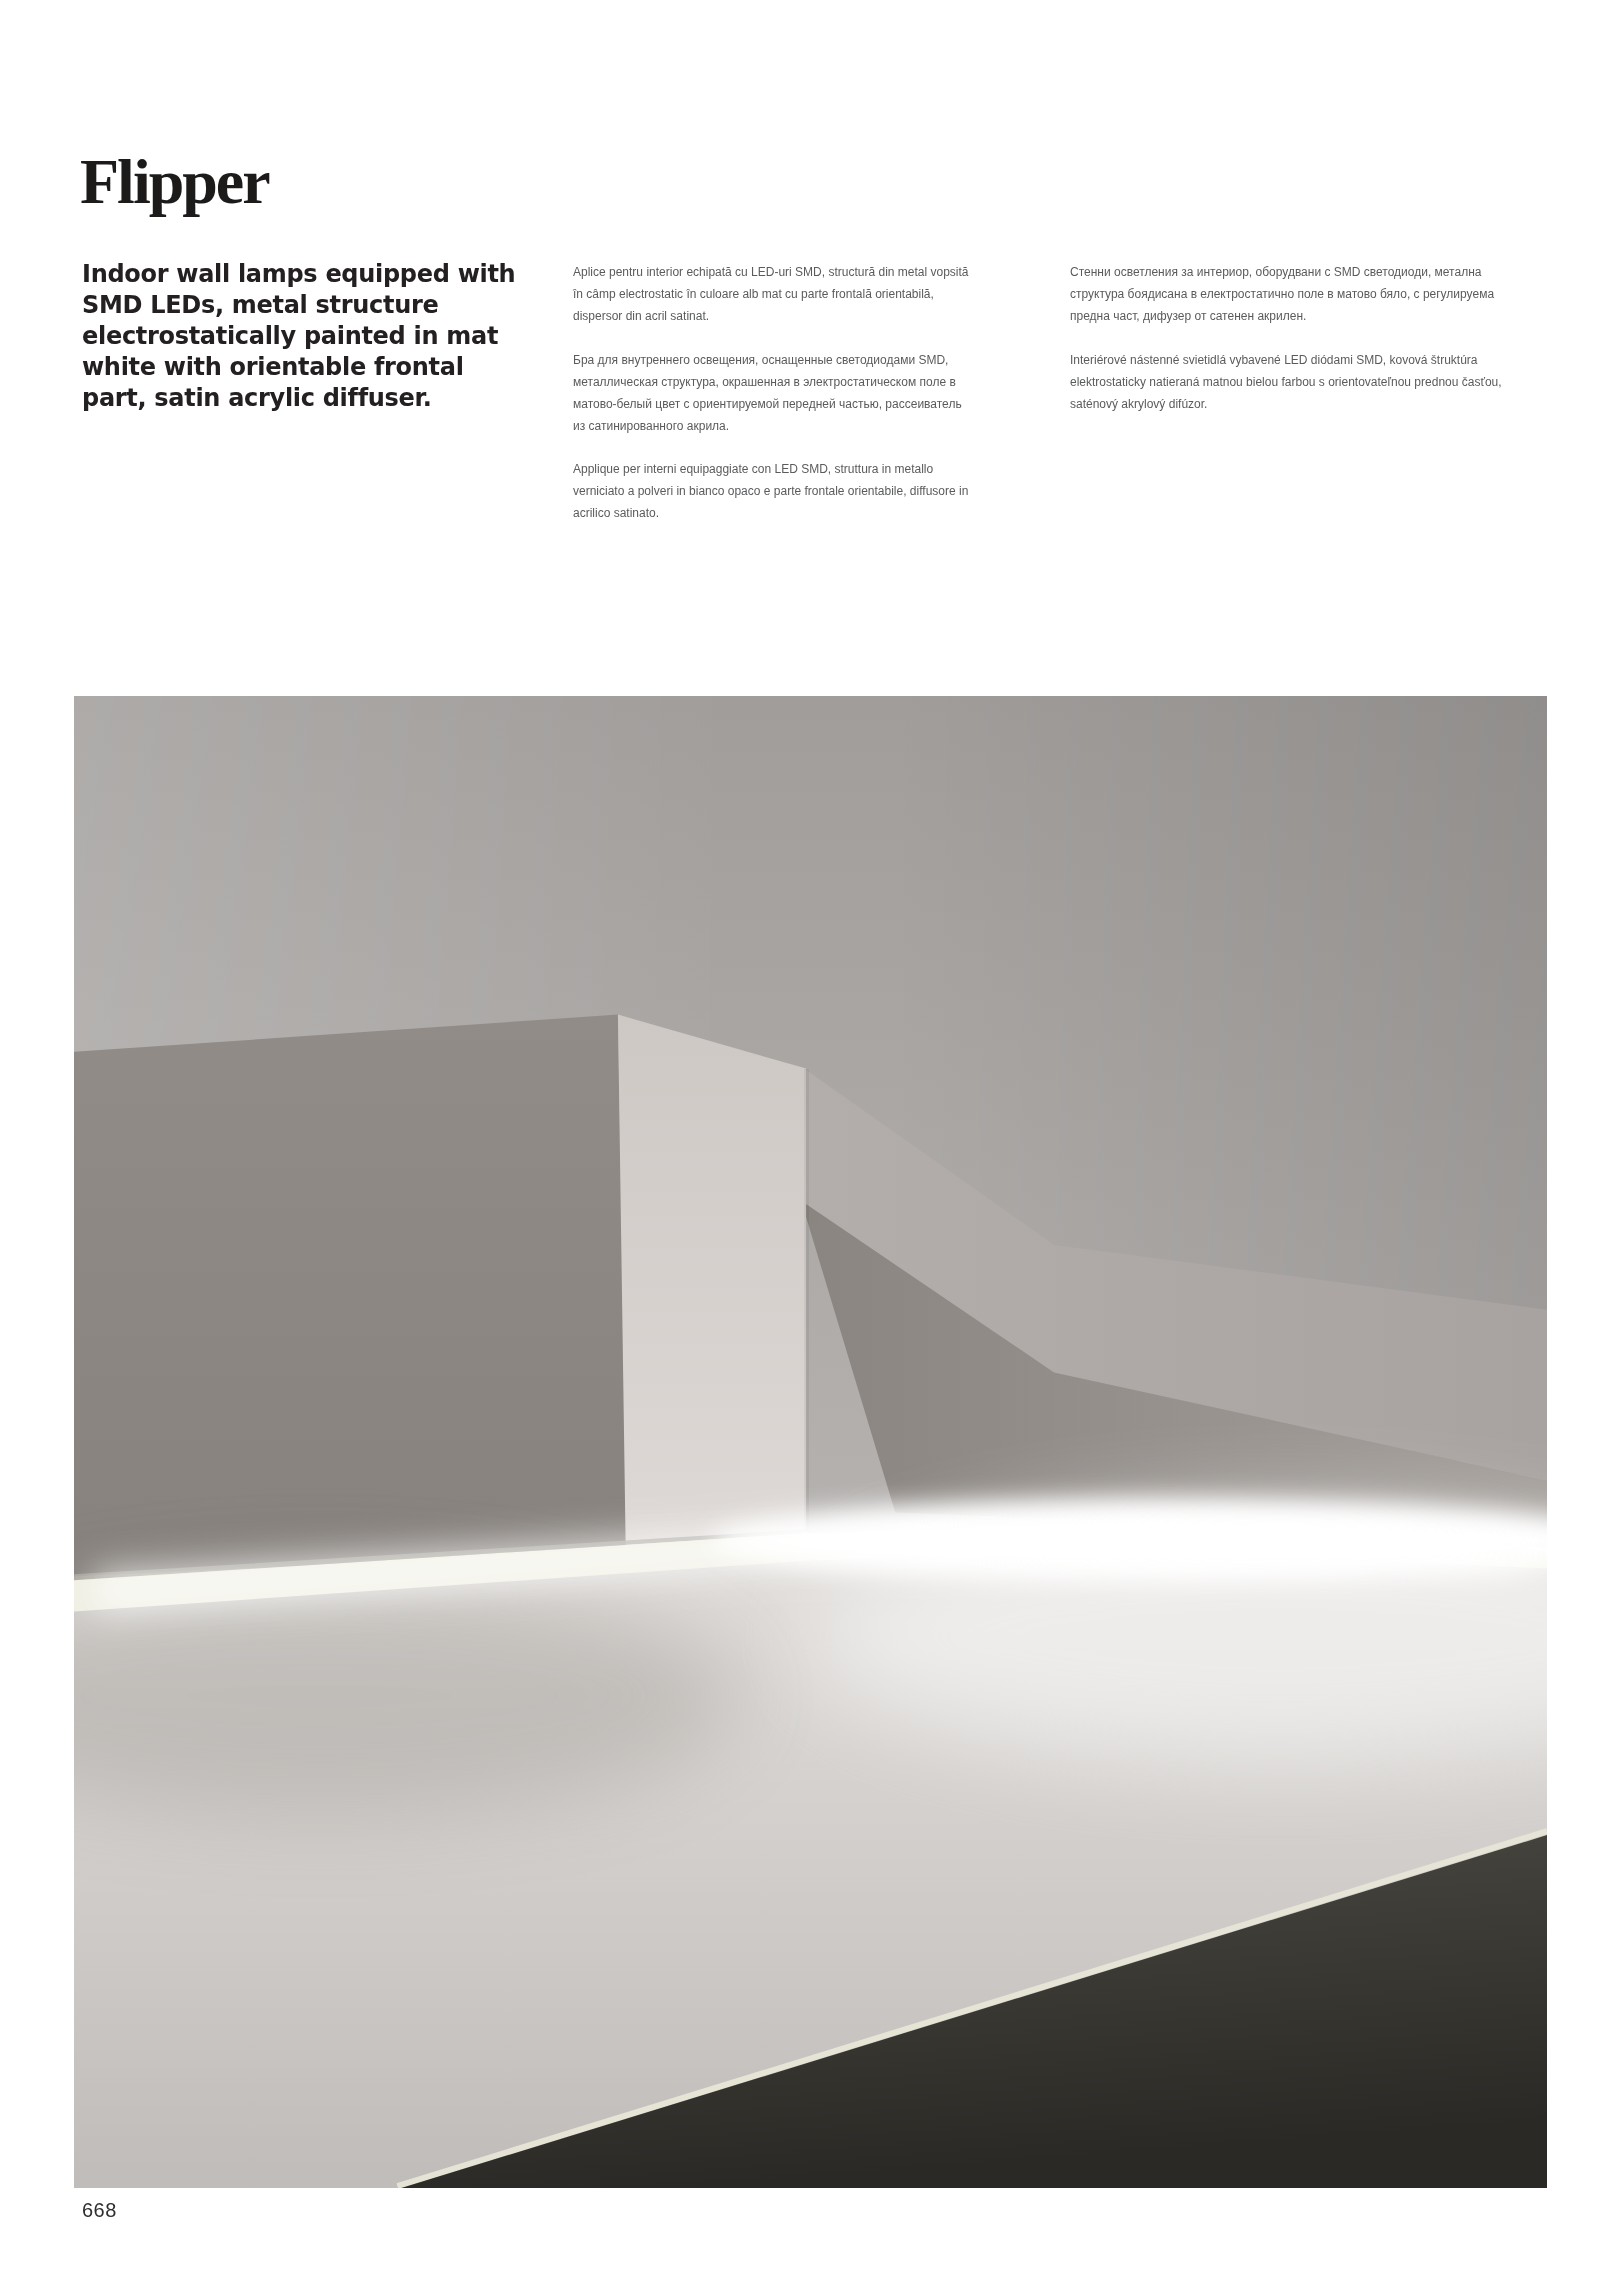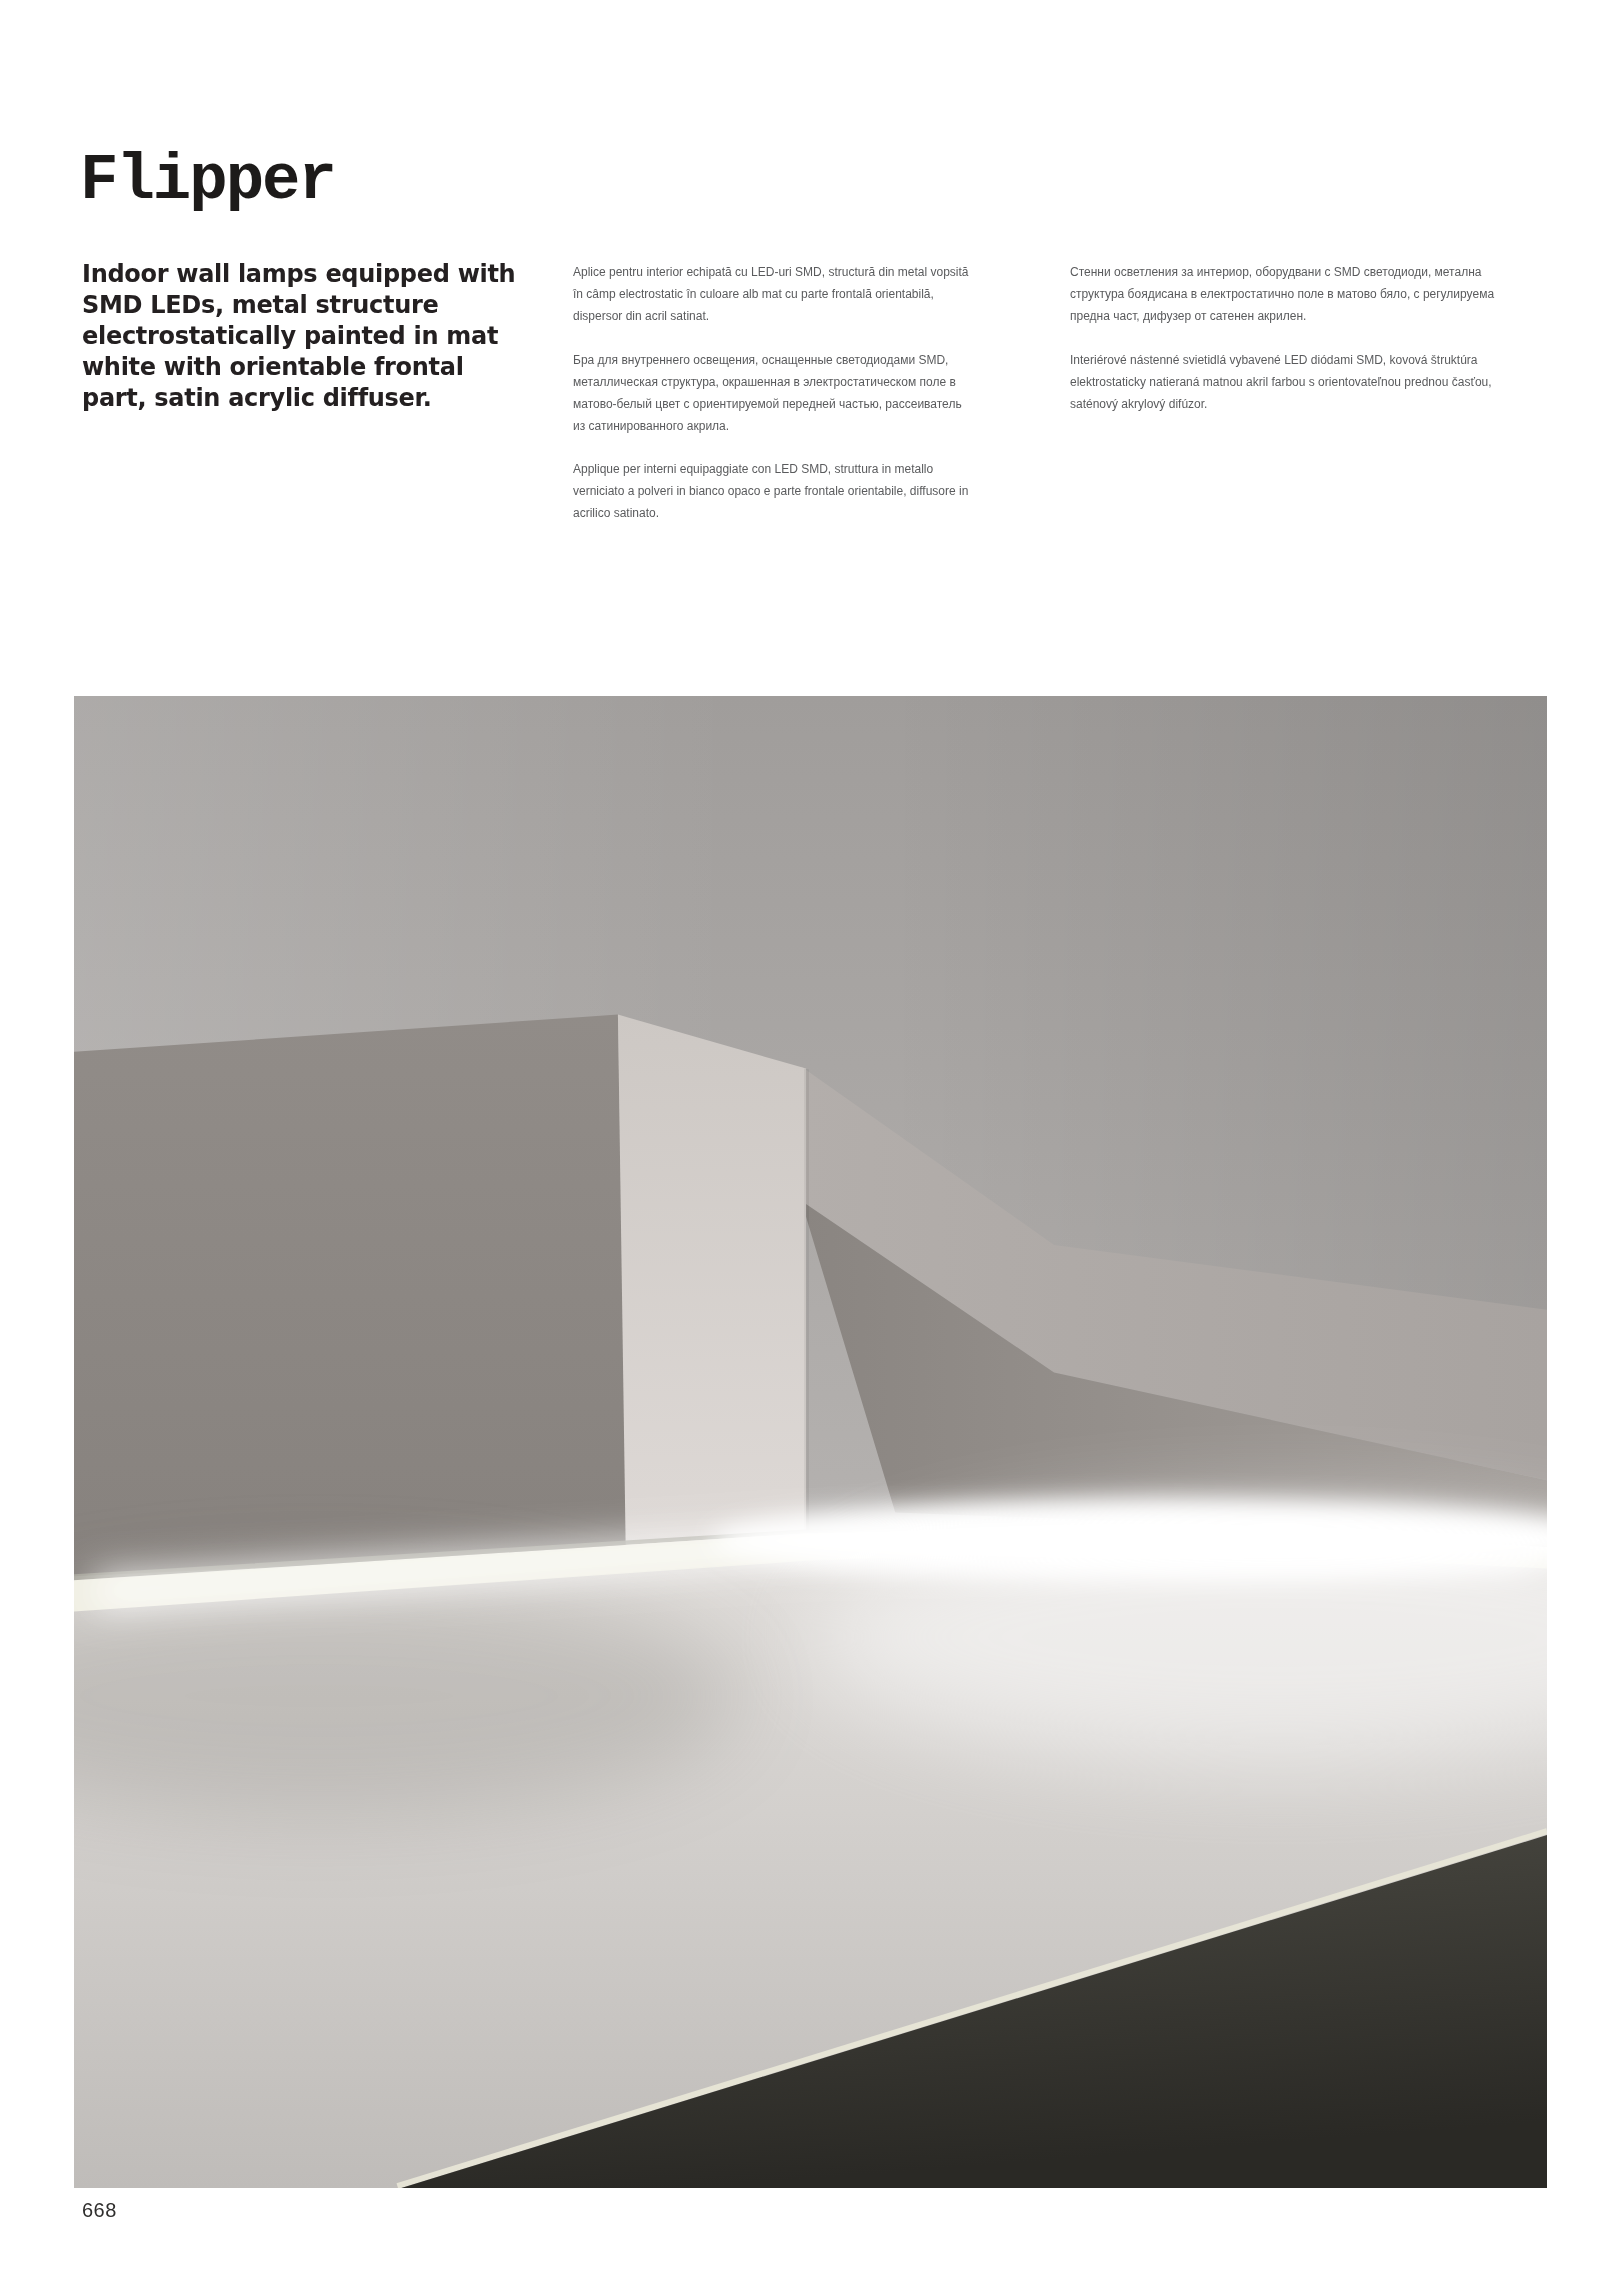--- a/index.html
+++ b/index.html
@@ -4,21 +4,21 @@
 <style>
   html,body{margin:0;padding:0;}
   body{
     width:1620px;height:2292px;position:relative;background:#ffffff;
     font-family:"Liberation Sans", sans-serif;
     -webkit-font-smoothing:antialiased;
   }
   .page-title{
     position:absolute;left:80px;top:102px;
     font-size:64px;font-weight:700;letter-spacing:-2px;color:#1d1b1a;
-    font-family:Liberation Mono, monospace;
+    font-family:Liberation Serif, serif;
   }
   .desc-en{
     position:absolute;left:82px;top:259px;width:439px;
     font-size:24px;line-height:31px;font-weight:700;color:#242021;
     letter-spacing:-0.3px;
     font-family:"DejaVu Sans","Liberation Sans",sans-serif;
   }
   .col{position:absolute;top:261px;font-size:12px;line-height:22px;color:#5a5b5d;}
   .col p{margin:0 0 21.6px 0;}
   .col-middle{left:573px;width:396px;}
@@ -41,21 +41,21 @@
 <div class="desc-en">Indoor wall lamps equipped with SMD LEDs, metal structure electrostatically painted in mat white with orientable frontal part, satin acrylic diffuser.</div>
 
 <div class="col col-middle">
   <p>Aplice pentru interior echipată cu LED-uri SMD, structură din metal vopsită în câmp electrostatic în culoare alb mat cu parte frontală orientabilă, dispersor din acril satinat.</p>
   <p>Бра для внутреннего освещения, оснащенные светодиодами SMD, металлическая структура, окрашенная в электростатическом поле в матово-белый цвет с ориентируемой передней частью, рассеиватель из сатинированного акрила.</p>
   <p>Applique per interni equipaggiate con LED SMD, struttura in metallo verniciato a polveri in bianco opaco e parte frontale orientabile, diffusore in acrilico satinato.</p>
 </div>
 
 <div class="col col-right">
   <p>Стенни осветления за интериор, оборудвани с SMD светодиоди, метална структура боядисана в електростатично поле в матово бяло, с регулируема предна част, дифузер от сатенен акрилен.</p>
-  <p>Interiérové nástenné svietidlá vybavené LED diódami SMD, kovová štruktúra elektrostaticky natieraná matnou akril farbou s orientovateľnou prednou časťou, saténový akrylový difúzor.</p>
+  <p>Interiérové nástenné svietidlá vybavené LED diódami SMD, kovová štruktúra elektrostaticky natieraná matnou bielou farbou s orientovateľnou prednou časťou, saténový akrylový difúzor.</p>
 </div>
 
 <div class="photo-frame" title="Close-up of a Flipper wall lamp: grey box body on the left, angled orientable frontal bar on the right, glowing white light strip beneath, dark panel in the lower right corner.">
   <svg viewBox="0 0 1503 1522" preserveAspectRatio="none" aria-hidden="true">
     <defs>
       <linearGradient id="gWall" x1="0" y1="0" x2="0" y2="1">
         <stop offset="0" stop-color="#a09d9b"></stop>
         <stop offset="0.55" stop-color="#b4b1af"></stop>
         <stop offset="1" stop-color="#cfccc9"></stop>
       </linearGradient>

